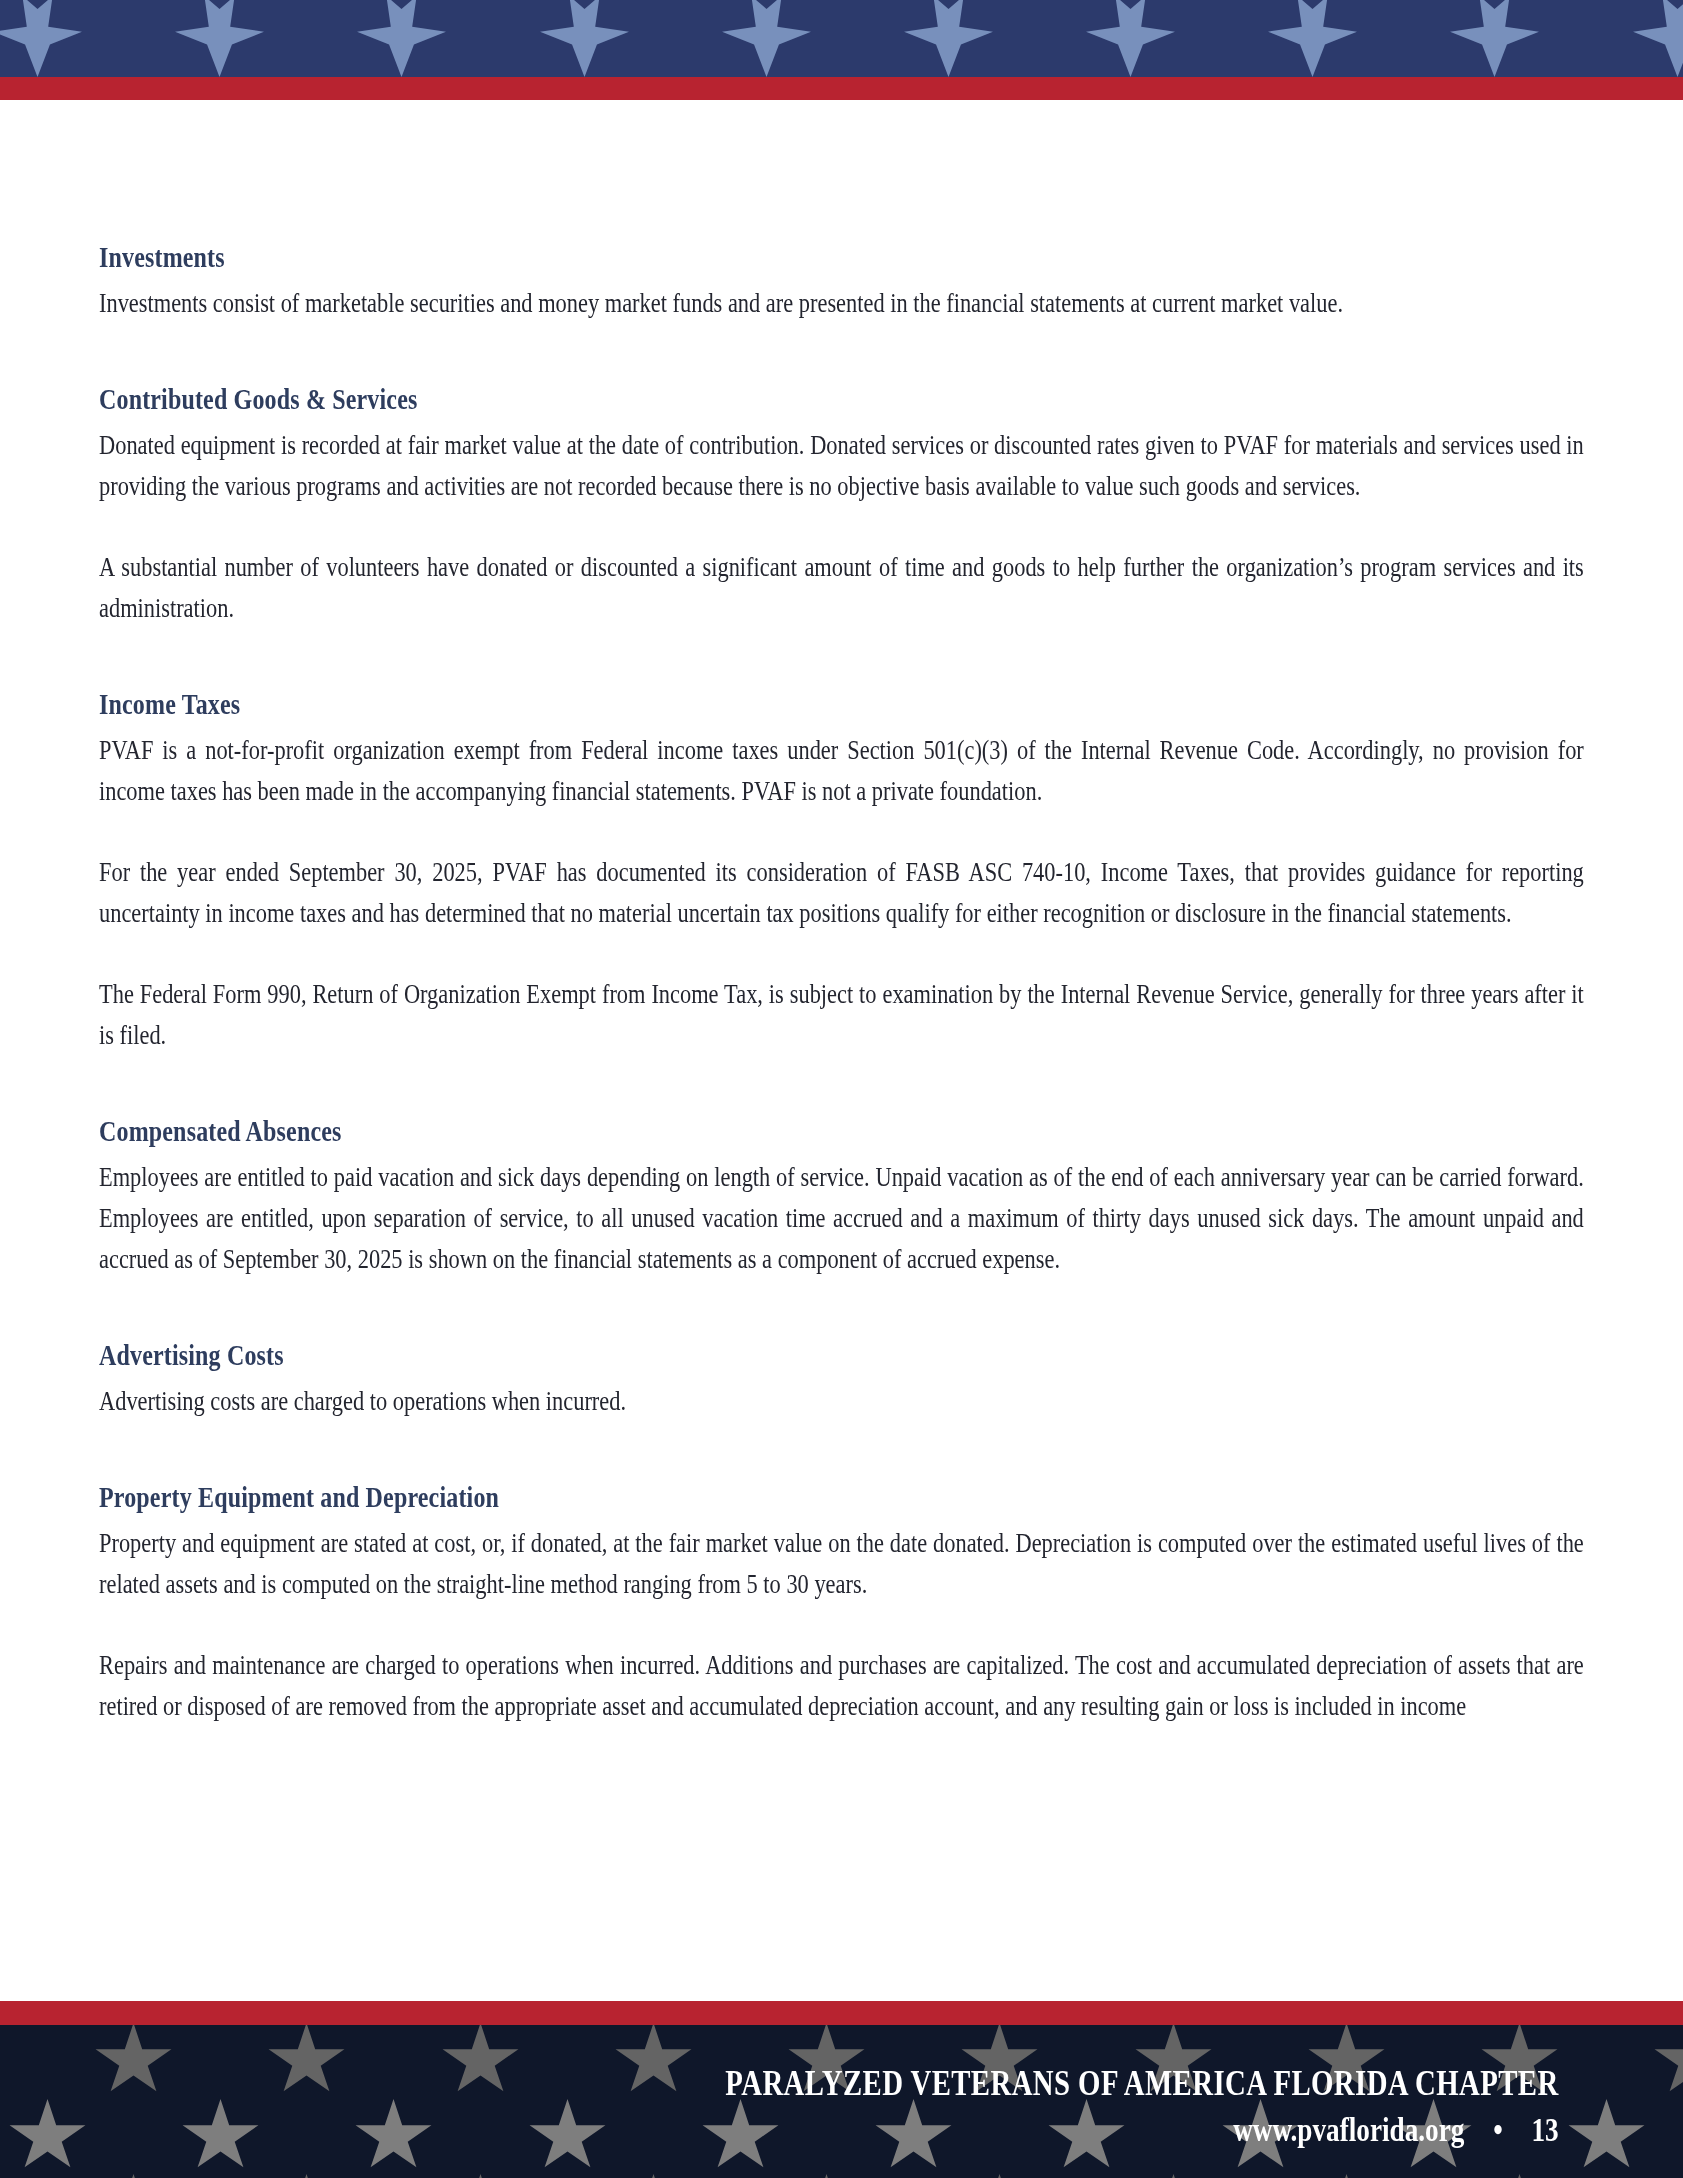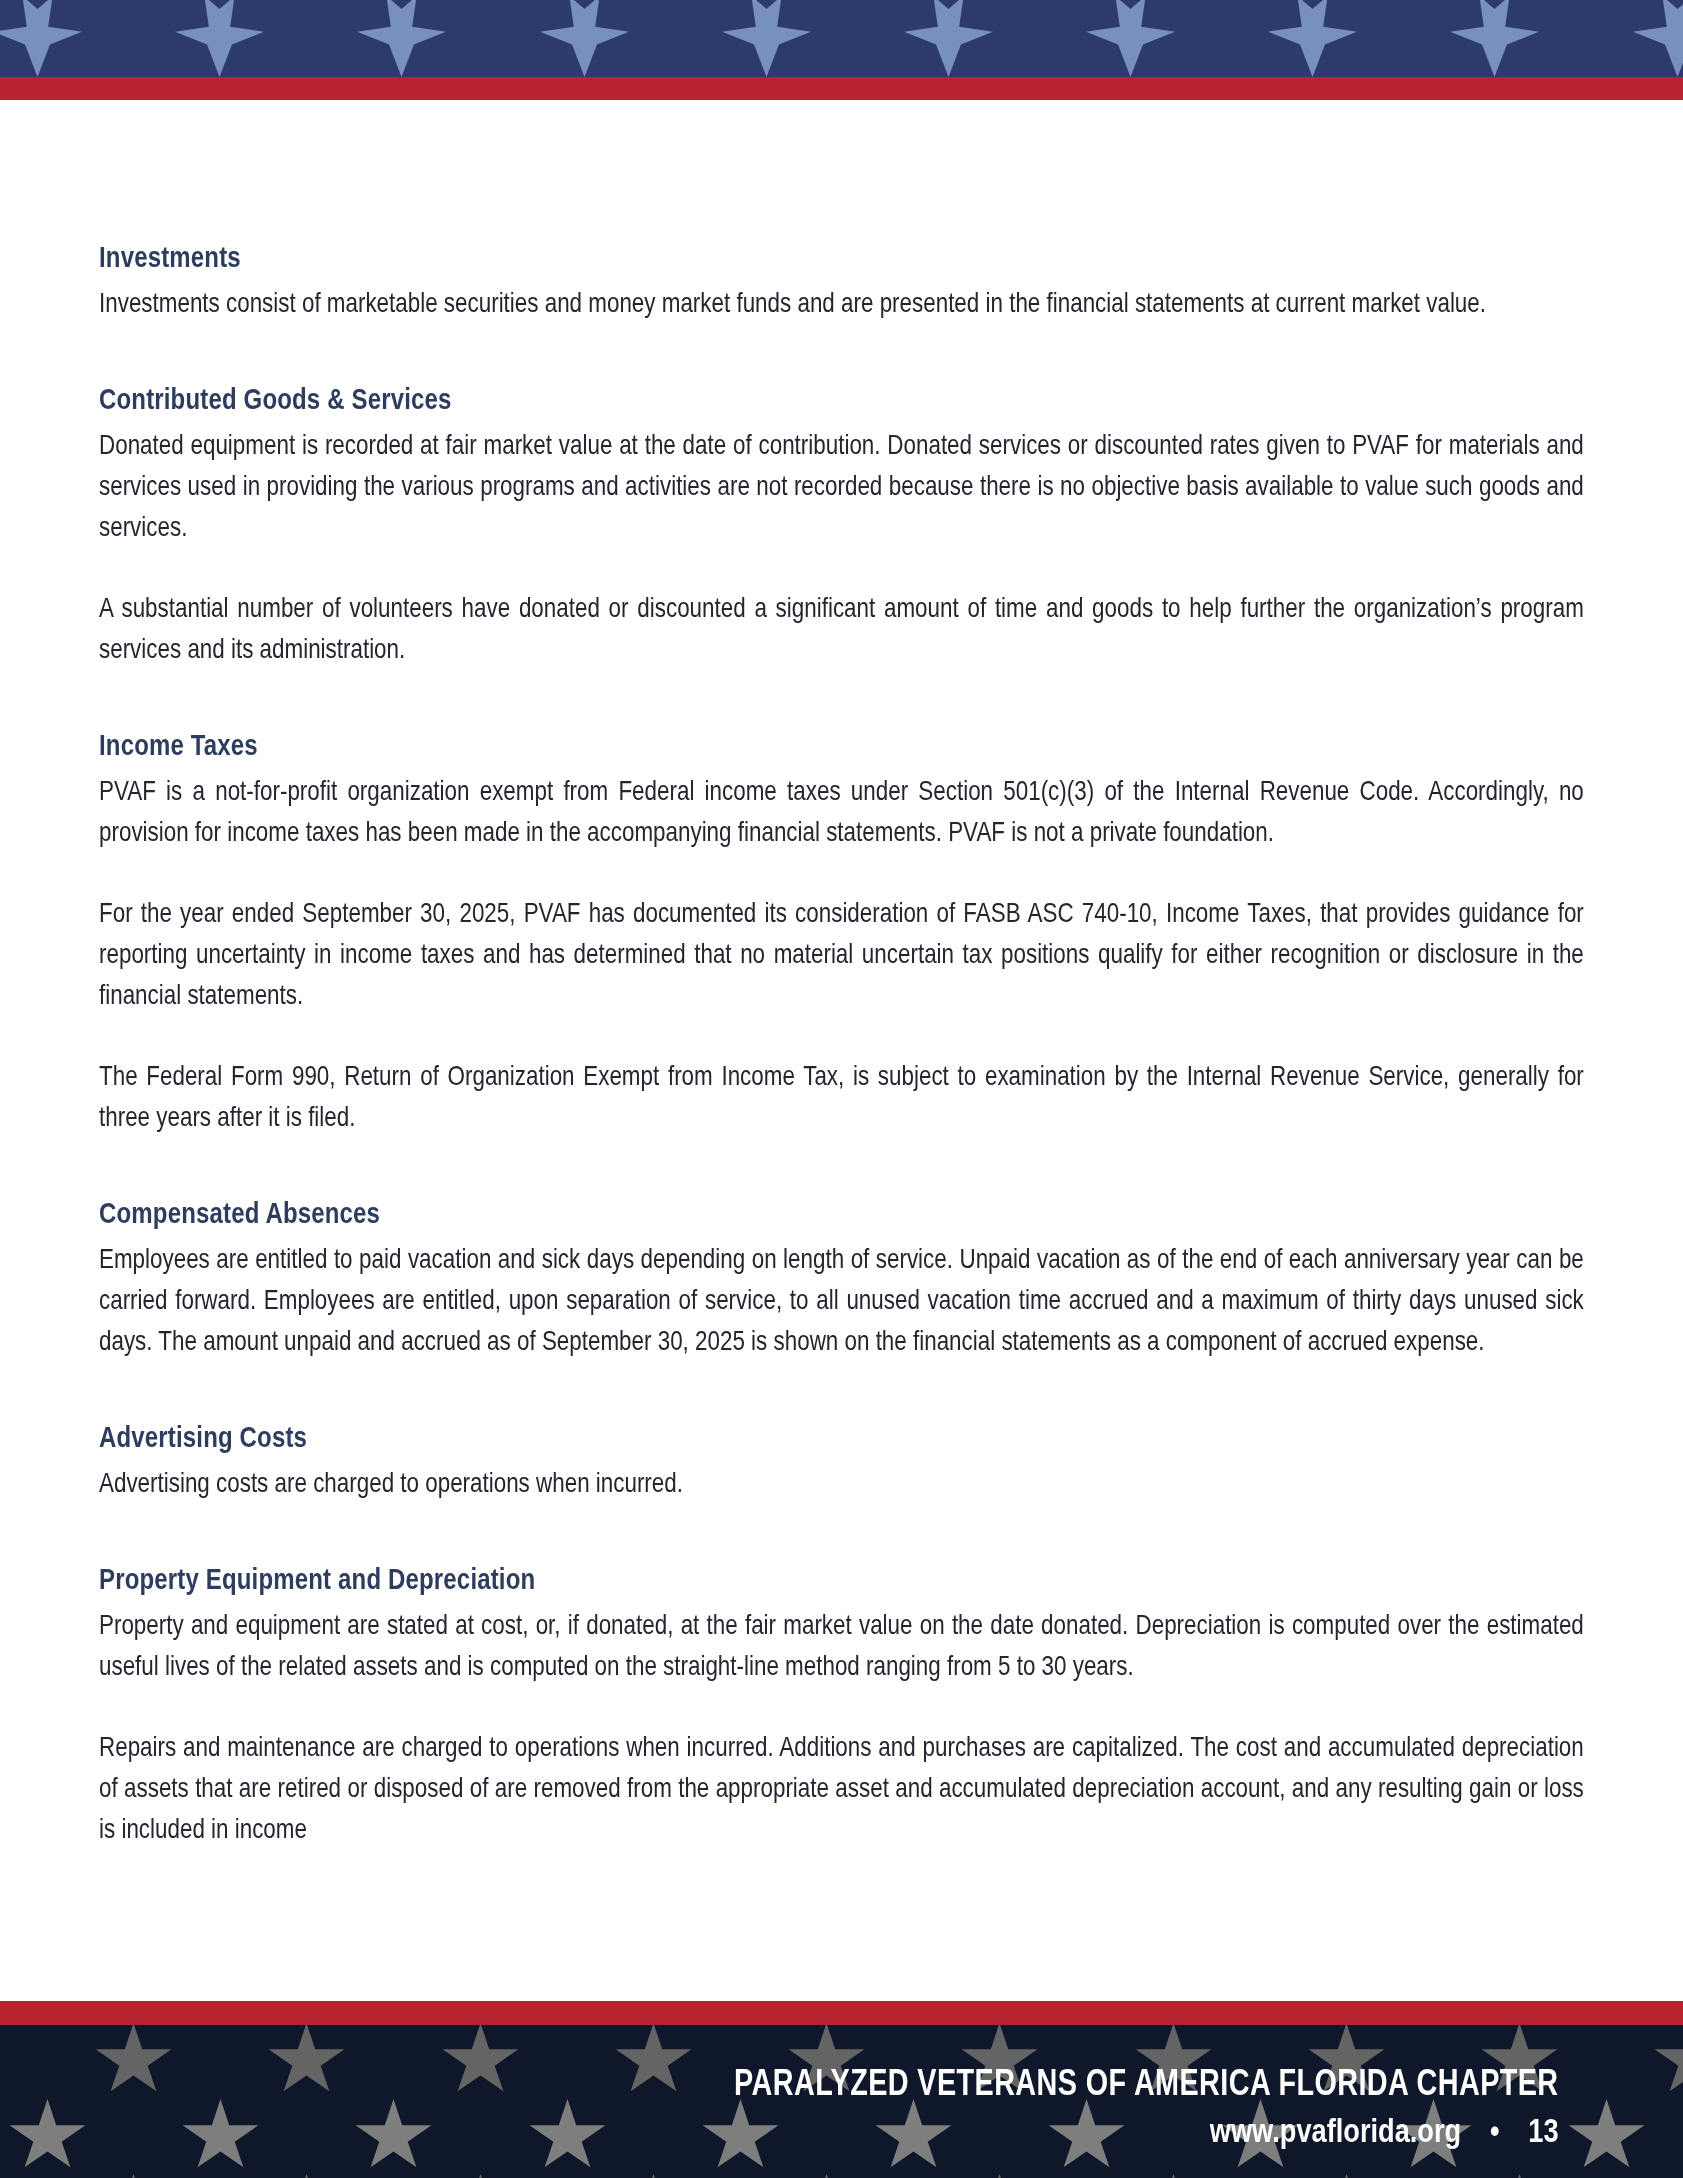--- a/index.html
+++ b/index.html
@@ -2,21 +2,21 @@
 <html><head>
 <meta charset="utf-8">
 <style>
   html, body { margin: 0; padding: 0; background: #ffffff; }
   #page {
     position: relative;
     width: 1683px;
     height: 2178px;
     background: #ffffff;
     overflow: hidden;
-    font-family: Liberation Sans, sans-serif;
+    font-family: Liberation Serif, serif;
   }
 
   
   .banner-top {
     position: absolute; left: 0; top: 0;
     width: 100%; height: 77px;
     background: #2c3a6c;
     overflow: hidden;
   }
   .stripe {

